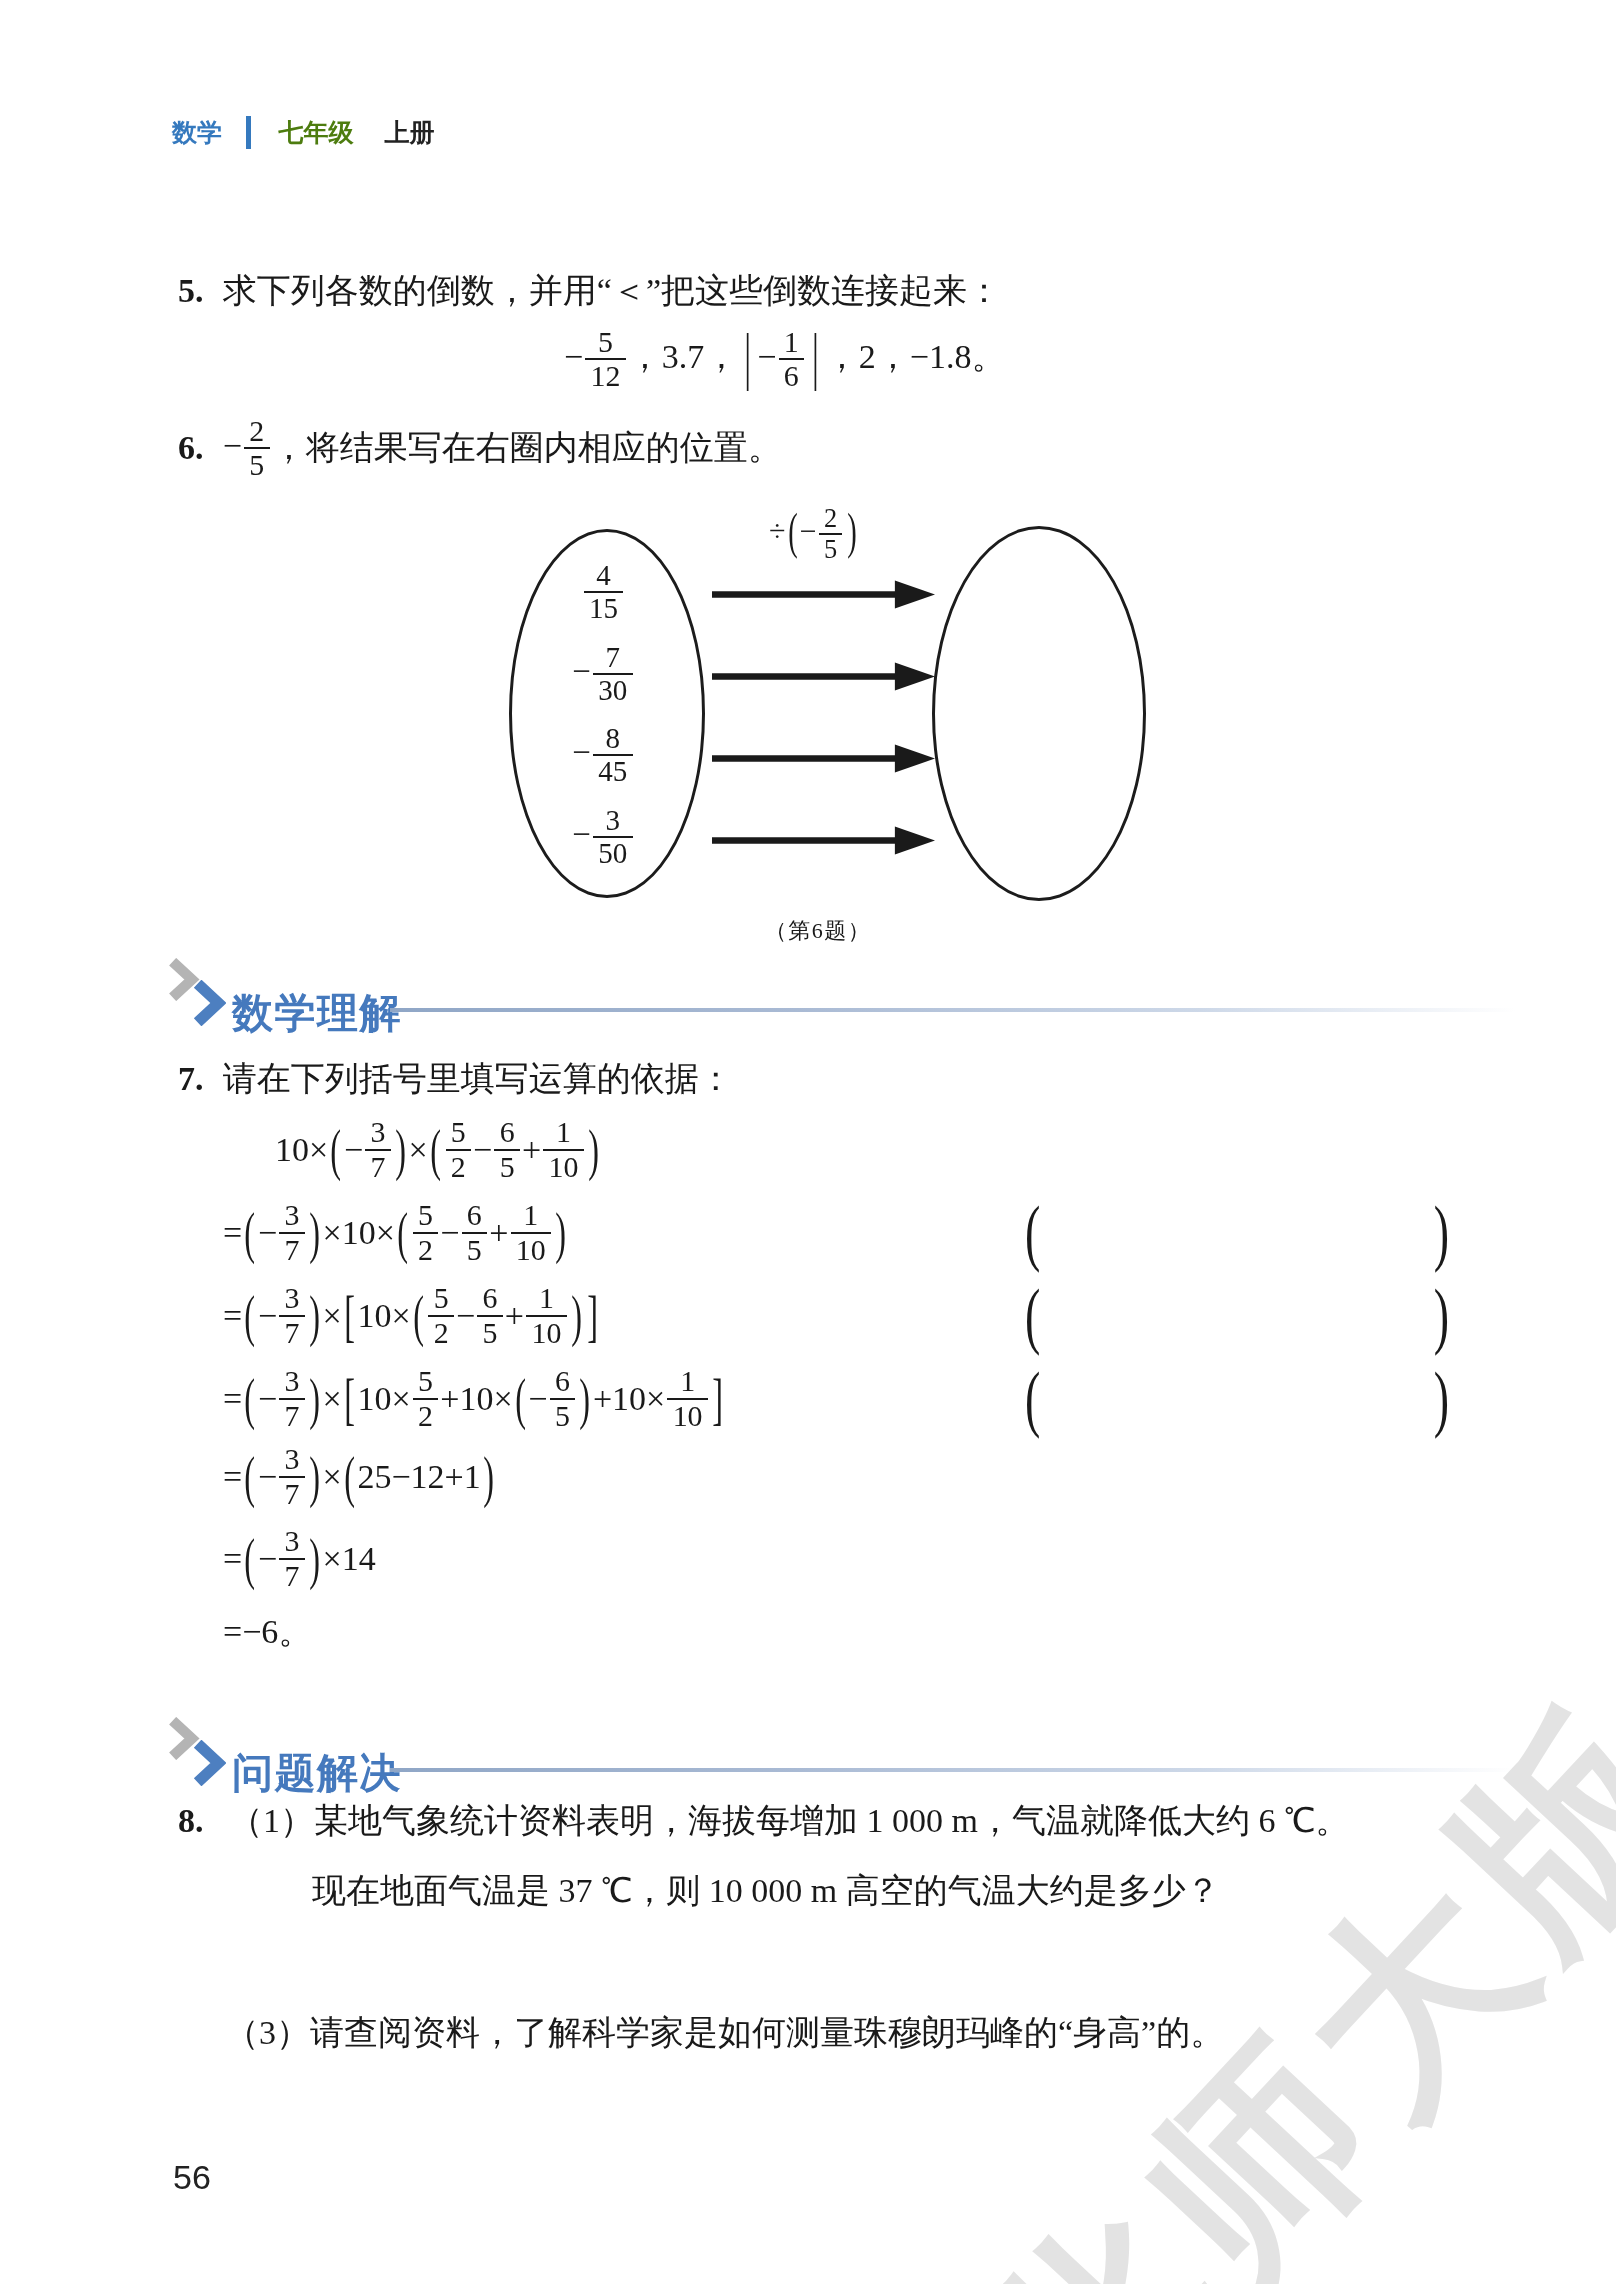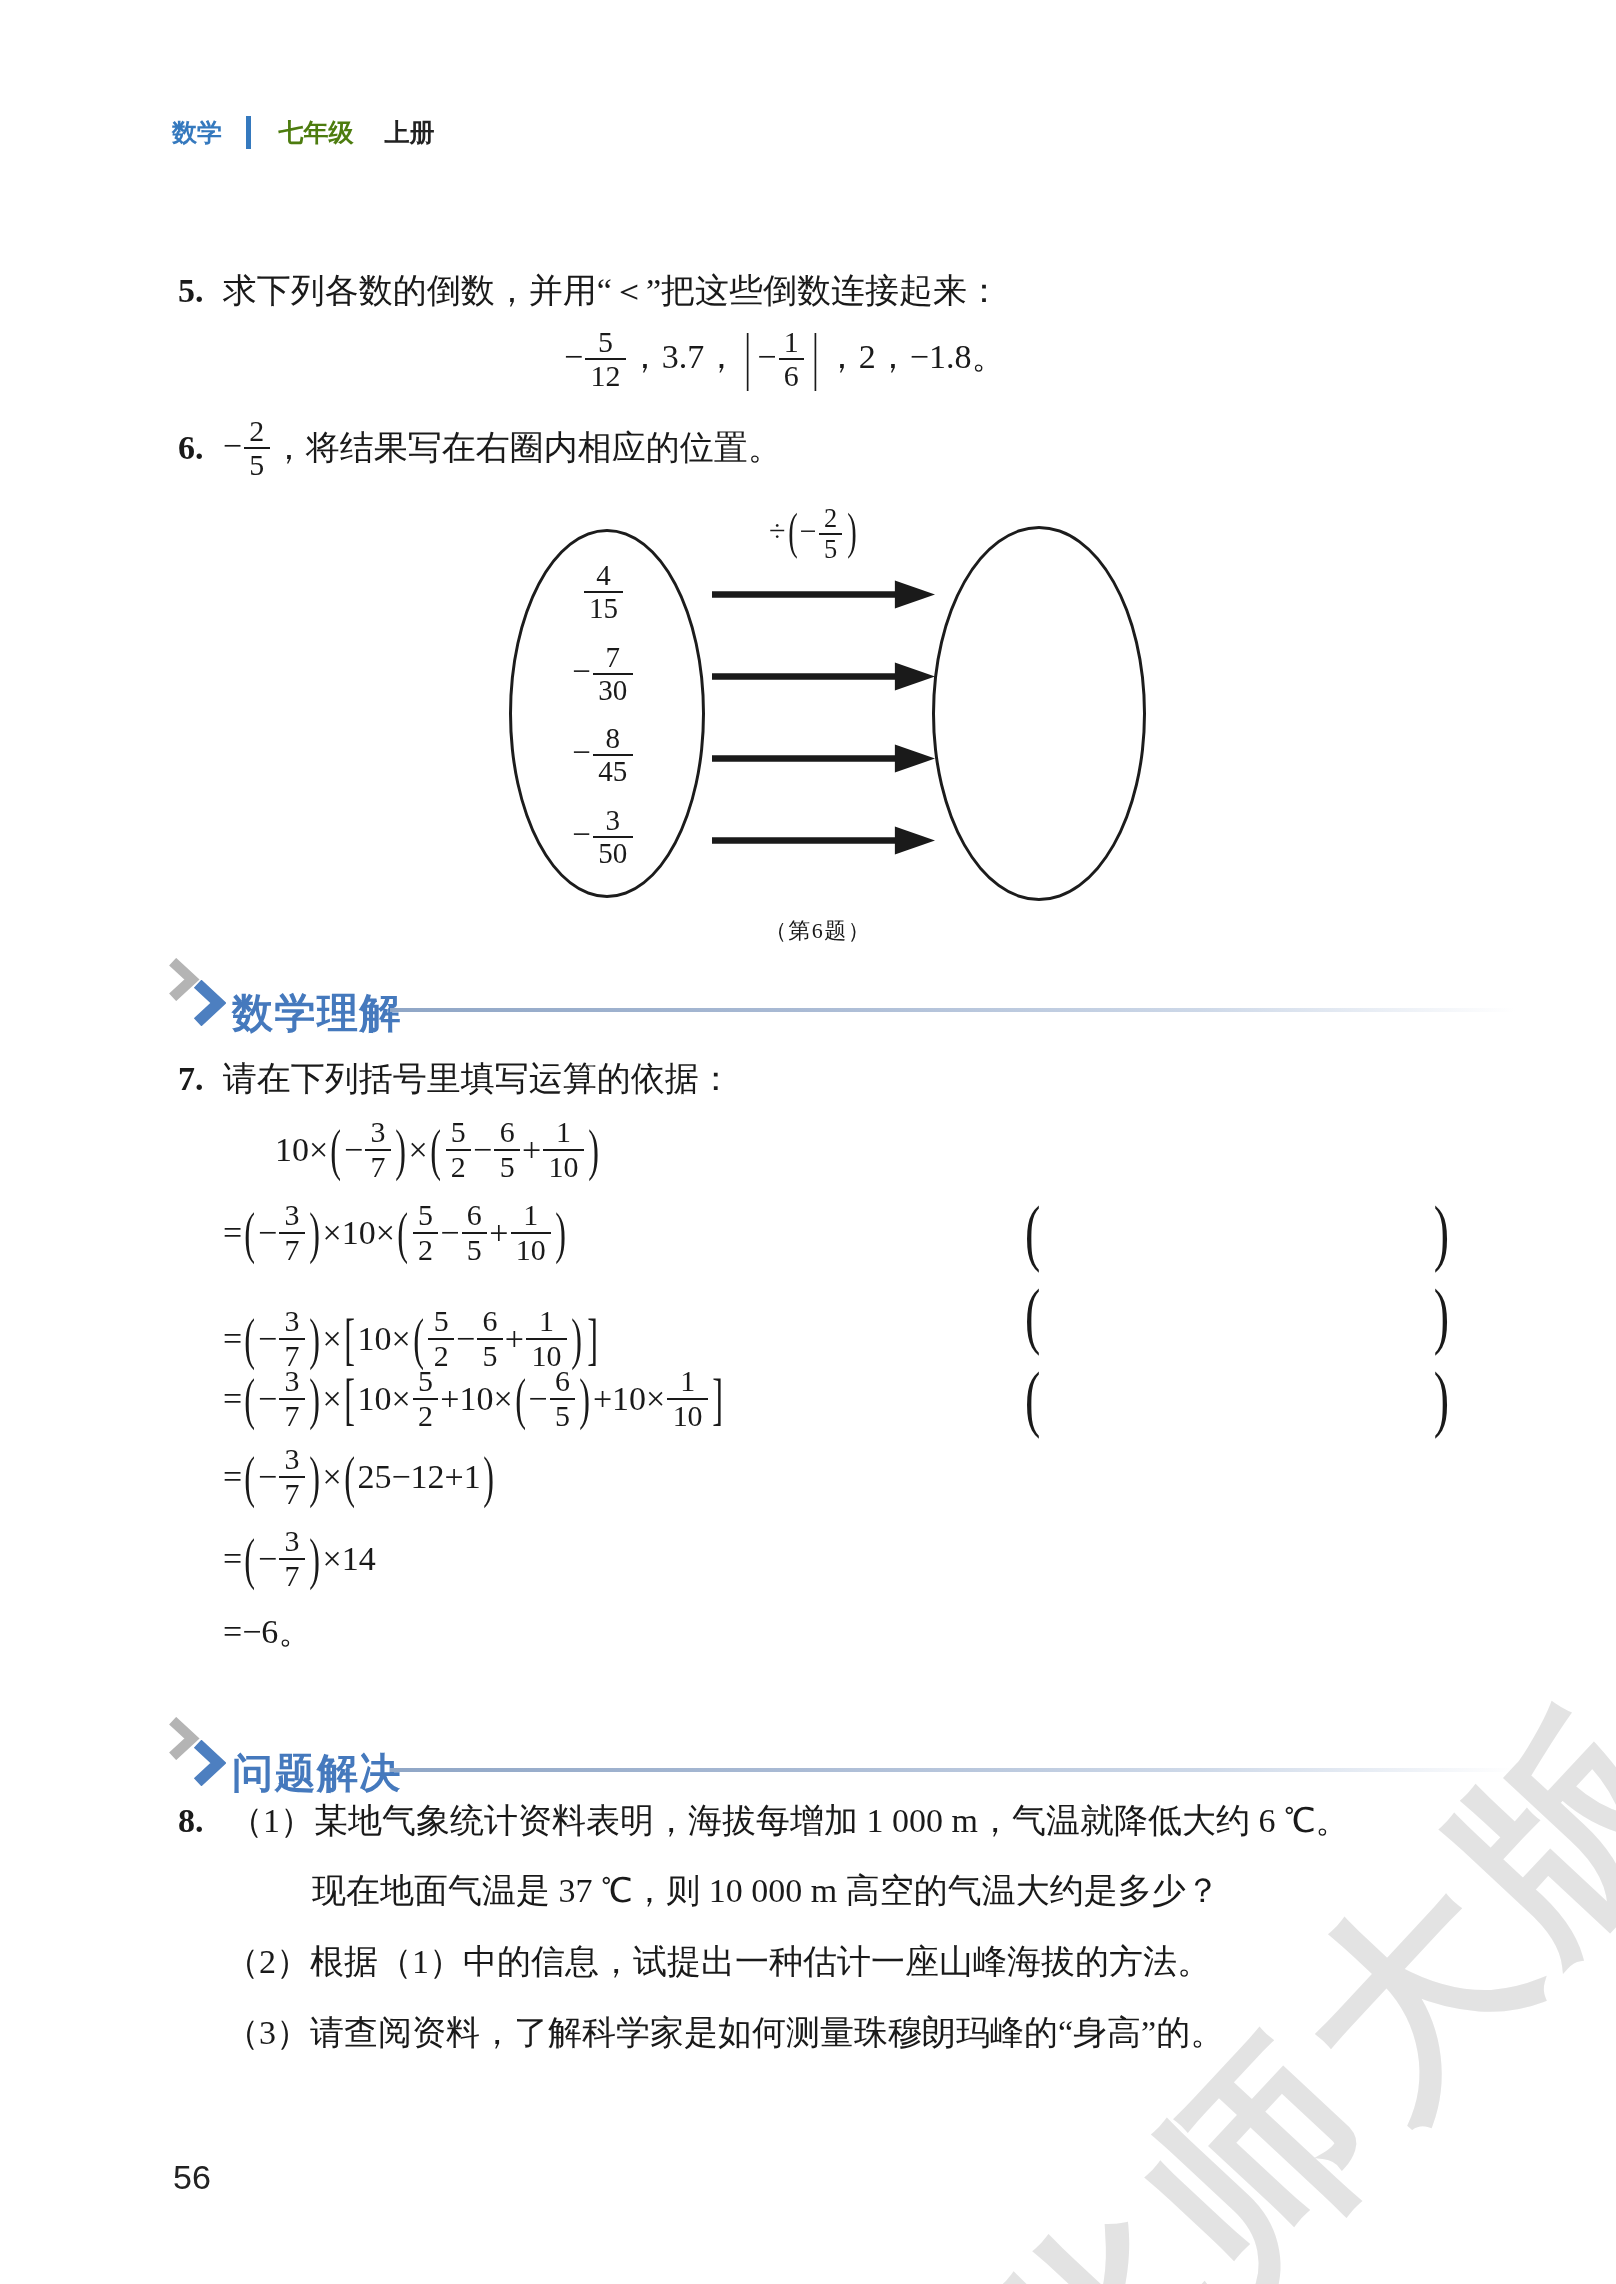--- a/index.html
+++ b/index.html
@@ -162,21 +162,21 @@
         </span><span class="delim">)</span>×10×<span class="delim">(</span><span class="frac">
           <span class="fnum">5</span>
           <span class="fden">2</span>
         </span>−<span class="frac">
           <span class="fnum">6</span>
           <span class="fden">5</span>
         </span>+<span class="frac">
           <span class="fnum">1</span>
           <span class="fden">10</span>
         </span><span class="delim">)</span></div>
-    <div class="eq math" style="top:1274px;margin-top:23px;">=<span class="delim">(</span>−<span class="frac">
+    <div class="eq math" style="top:1274px;">=<span class="delim">(</span>−<span class="frac">
           <span class="fnum">3</span>
           <span class="fden">7</span>
         </span><span class="delim">)</span>×<span class="delim">[</span>10×<span class="delim">(</span><span class="frac">
           <span class="fnum">5</span>
           <span class="fden">2</span>
         </span>−<span class="frac">
           <span class="fnum">6</span>
           <span class="fden">5</span>
         </span>+<span class="frac">
           <span class="fnum">1</span>
@@ -223,20 +223,19 @@
     </svg>
     <svg class="chev" style="left:193px;top:1740px;" width="33" height="46" viewBox="0 0 44 62">
       <path d="M6 5 L34 31 L6 57" fill="none" stroke-width="15" stroke="#4d7fc0"></path>
     </svg>
     <div class="sec-title" style="left:232px;top:1746px;">问题解决</div>
     <div class="sec-rule" style="left:390px;top:1768px;"></div>
 
     <span class="p8line ptext pnum" style="left:178px;top:1801px;">8.</span>
     <span class="p8line ptext" style="left:229px;top:1801px;">（1）某地气象统计资料表明，海拔每增加 1 000 m，气温就降低大约 6 ℃。</span>
     <span class="p8line ptext" style="left:312px;top:1871px;">现在地面气温是 37 ℃，则 10 000 m 高空的气温大约是多少？</span>
-    <span class="p8line ptext" style="left:225px;top:1942px;">（2）根据（1）中的信息，试提出一种估计一座山峰海拔的方法。</span>
     <span class="p8line ptext" style="left:225px;top:2013px;">（3）请查阅资料，了解科学家是如何测量珠穆朗玛峰的“身高”的。</span>
 
     <div class="pageno">56</div>
 
   </div>
 </div>
 
 
 </body></html>

